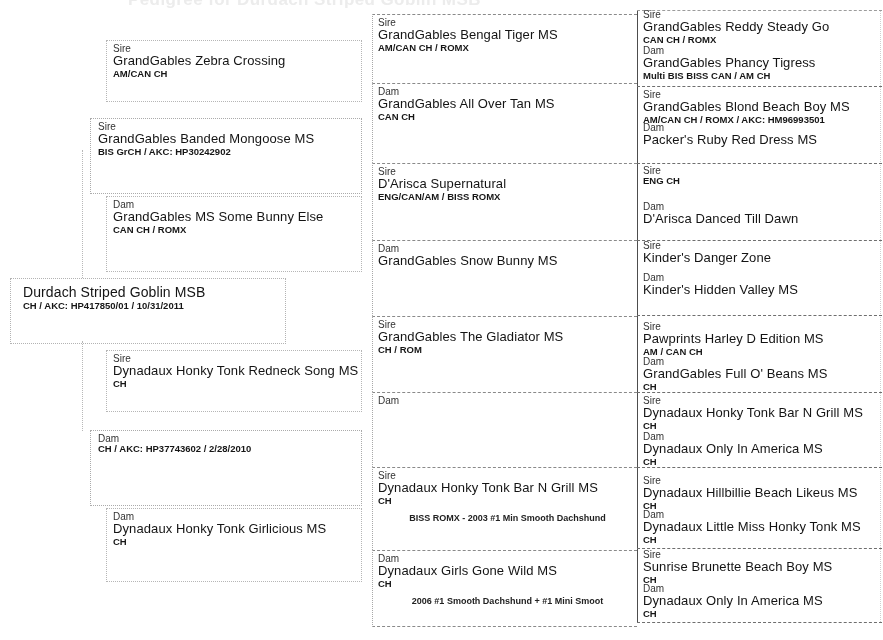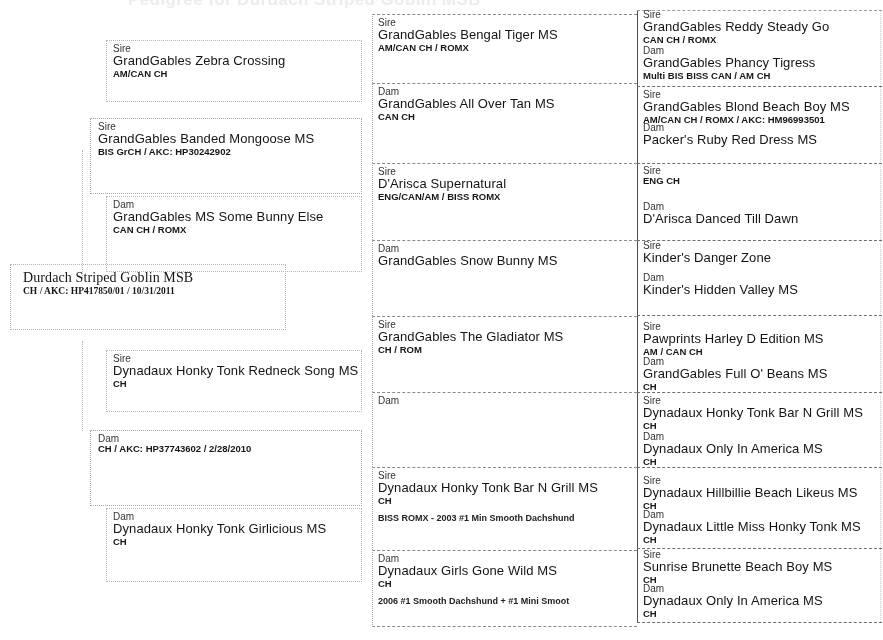--- a/index.html
+++ b/index.html
@@ -9,23 +9,23 @@
     overflow:hidden;
   }
   .faint-title {
     position:absolute; left:128px; top:-10px; font-size:17px; font-weight:bold;
     color:#ececec; letter-spacing:0.4px; white-space:nowrap;
   }
   .box { position:absolute; box-sizing:border-box; }
   .label  { font-size:10px;  line-height:9px;  color:#333; }
   .name   { font-size:13px; line-height:15px; white-space:nowrap; letter-spacing:0.1px; color:#141414; }
   .titles { font-size:9.5px; line-height:11px; font-weight:bold; white-space:nowrap; color:#161616; }
-  .note   { font-size:9px; line-height:10px; font-weight:600; margin-top:7px; white-space:nowrap; color:#222; }
-
-  .g1 { left:10px; top:264px; width:276px; height:66px; border:1px dotted #b3b3b3; padding:5px 0 0 12px;font-family:Liberation Serif, serif; }
+  .note   { font-size:9px; line-height:10px; font-weight:600; margin-top:7px; white-space:nowrap; color:#222;text-align:center; }
+
+  .g1 { left:10px; top:278px; width:276px; height:66px; border:1px dotted #b3b3b3; padding:5px 0 0 12px; }
   .g1 .name { font-size:14px; line-height:16px; }
 
   .g2 { left:90px;  width:272px; border:1px dotted #ababab; padding:3px 0 0 7px; }
   .g3 { left:106px; width:256px; border:1px dotted #b6b6b6; padding:3px 0 0 6px; }
   .g4 { left:372px; width:265px; border-top:1px dashed #8a8a8a; border-left:1px dotted #a8a8a8; padding:3px 0 0 5px; }
   .g4.last { border-bottom:1px dashed #8a8a8a; }
   .g5 { position:absolute; left:640px; width:240px; padding-left:3px; }
 
   .vline-main  { position:absolute; left:637px; top:10px; width:0; height:613px; border-left:1px solid #4d4d4d; }
   .vline-right { position:absolute; left:880px; top:10px; width:0; height:612px; border-left:1px dotted #cfcfcf; }

